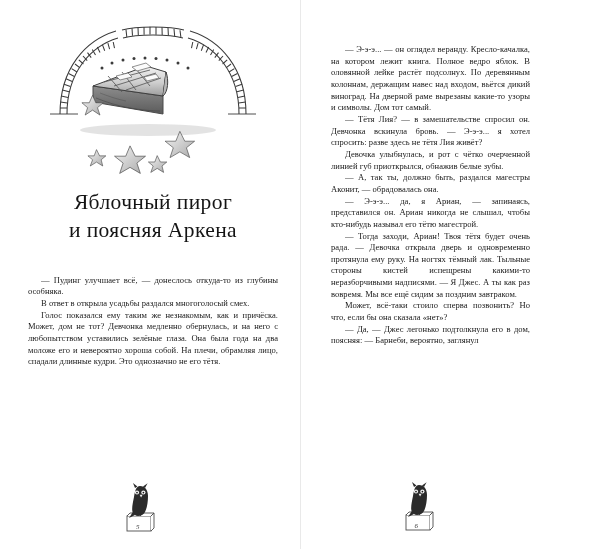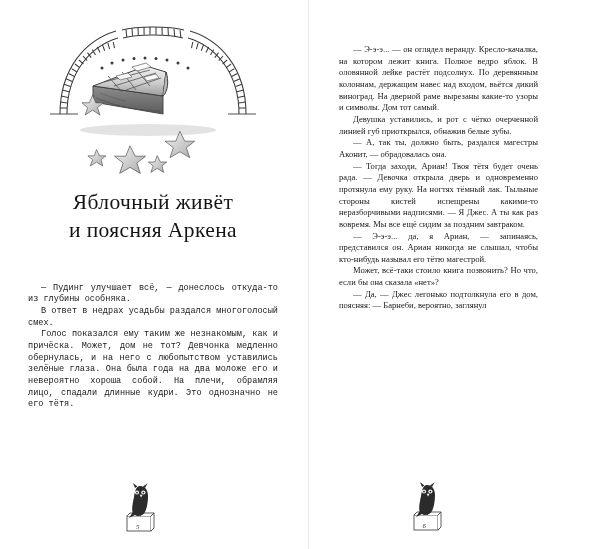--- a/index.html
+++ b/index.html
@@ -29,21 +29,20 @@
     background: #ffffff;
   }
   .page-left {
     width: 300px;
     padding: 0 22px 0 28px;
   }
   .page-right {
     width: 248px;
     padding: 0 18px 0 30px;
     border-left: 1px solid #e9e9e9;
-    margin-left: 8px;
   }
 
   
   .chapter-art {
     position: relative;
     width: 100%;
     height: 172px;
     margin-top: 10px;
   }
   .chapter-art svg { display: block; margin: 0 auto; }
@@ -62,21 +61,21 @@
   .chapter-title .tline { display: block; }
 
   
   .body-text {
     font-size: 8.55px;
     line-height: 11.65px;
     text-align: justify;
     color: #181818;
     letter-spacing: 0.02px;
   }
-  .page-left .body-text { margin-top: 38px; font-family: Liberation Mono, monospace; }
+  .page-left .body-text { margin-top: 30px; }
   .page-right .body-text { margin-top: 44px; }
   .body-text p {
     margin: 0;
     text-indent: 13px;
     text-align: justify;
     -webkit-hyphens: auto;
     hyphens: auto;
   }
   .page-right .body-text p { text-indent: 14px; }
 
@@ -212,27 +211,27 @@
           <path d="M48 104 L52 95 L56 104 L65 104 L58 110 L61 119 L52 113 L43 119 L46 110 L39 104 Z" transform="translate(7,-4) scale(0.82) translate(6,14)"></path>
           <path d="M58 152 L61 144 L65 152 L73 152 L67 157 L69 165 L61 160 L53 165 L56 157 L50 152 Z" transform="scale(0.78) translate(14,35)"></path>
           <path d="M92 150 L97 138 L103 150 L115 150 L105 158 L109 170 L97 163 L85 170 L89 158 L79 150 Z" transform="scale(0.86) translate(10,20)"></path>
           <path d="M122 158 L125 150 L129 158 L137 158 L131 163 L133 171 L125 166 L117 171 L120 163 L114 158 Z" transform="scale(0.8) translate(24,32)"></path>
           <path d="M146 142 L151 130 L157 142 L169 142 L159 150 L163 162 L151 155 L139 162 L143 150 L133 142 Z" transform="scale(0.82) translate(22,18)"></path>
         </g>
       </svg>
     </div>
 
     <h1 class="chapter-title">
-      <span class="tline">Яблочный живёт</span>
+      <span class="tline">Яблочный пирог</span>
       <span class="tline">и поясняя Аркена</span>
     </h1>
 
     <div class="body-text">
       <p>— Пудинг улучшает всё, — донеслось откуда-то из глубины особняка.</p>
-      <p>В ответ в недрах усадьбы раздался многоголосый смех.</p>
+      <p>В ответ в открыла усадьбы раздался многоголосый смех.</p>
       <p>Голос показался ему таким же незнакомым, как и причёска. Может, дом не тот? Девчонка медленно обернулась, и на него с любопытством уставились зелёные глаза. Она была года на два моложе его и невероятно хороша собой. На плечи, обрамляя лицо, спадали длинные кудри. Это однозначно не его тётя.</p>
     </div>
 
     <div class="page-footer">
       <div class="footer-inner">
         <svg width="48" height="62" viewBox="0 0 48 62" aria-hidden="true">
 
           <g fill="#ffffff" stroke="#4c4c4c" stroke-width="0.9">
             <rect x="13" y="38" width="24" height="15"></rect>
             <path d="M13 38 L16 35 L40 35 L37 38"></path>
@@ -263,25 +262,26 @@
         </svg>
         <div class="page-number">5</div>
       </div>
     </div>
   </div>
 
   <div class="page page-right">
 
     <div class="body-text">
       <p>— Э-э-э... — он оглядел веранду. Кресло-качалка, на котором лежит книга. Полное ведро яблок. В оловянной лейке растёт подсолнух. По деревянным колоннам, держащим навес над входом, вьётся дикий виноград. На дверной раме вырезаны какие-то узоры и символы. Дом тот самый.</p>
-      <p>Девушка уставились, и рот с чётко очерченной линией губ приоткрылся, обнажив белые зубы.</p>
+      <p>— Тётя Лия? — в замешательстве спросил он. Девчонка вскинула бровь. — Э-э-э... я хотел спросить: разве здесь не тётя Лия живёт?</p>
+      <p>Девочка улыбнулась, и рот с чётко очерченной линией губ приоткрылся, обнажив белые зубы.</p>
       <p>— А, так ты, должно быть, раздался магестры Аконит, — обрадовалась она.</p>
+      <p>— Э-э-э... да, я Ариан, — запинаясь, представился он. Ариан никогда не слышал, чтобы кто-нибудь называл его тётю магестрой.</p>
       <p>— Тогда заходи, Ариан! Твоя тётя будет очень рада. — Девочка открыла дверь и одновременно протянула ему руку. На ногтях тёмный лак. Тыльные стороны кистей испещрены какими-то неразборчивыми надписями. — Я Джес. А ты как раз вовремя. Мы все ещё сидим за поздним завтраком.</p>
-      <p>— Э-э-э... да, я Ариан, — запинаясь, представился он. Ариан никогда не слышал, чтобы кто-нибудь называл его тётю магестрой.</p>
-      <p>Может, всё-таки стоило книга позвонить? Но что, если бы она сказала «нет»?</p>
+      <p>Может, всё-таки стоило сперва позвонить? Но что, если бы она сказала «нет»?</p>
       <p>— Да, — Джес легонько подтолкнула его в дом, поясняя: — Барнеби, вероятно, заглянул</p>
     </div>
 
     <div class="page-footer">
       <div class="footer-inner">
         <svg width="48" height="62" viewBox="0 0 48 62" aria-hidden="true">
           <g fill="#ffffff" stroke="#4c4c4c" stroke-width="0.9">
             <rect x="13" y="38" width="24" height="15"></rect>
             <path d="M13 38 L16 35 L40 35 L37 38"></path>
             <path d="M37 38 L40 35 L40 50 L37 53"></path>

